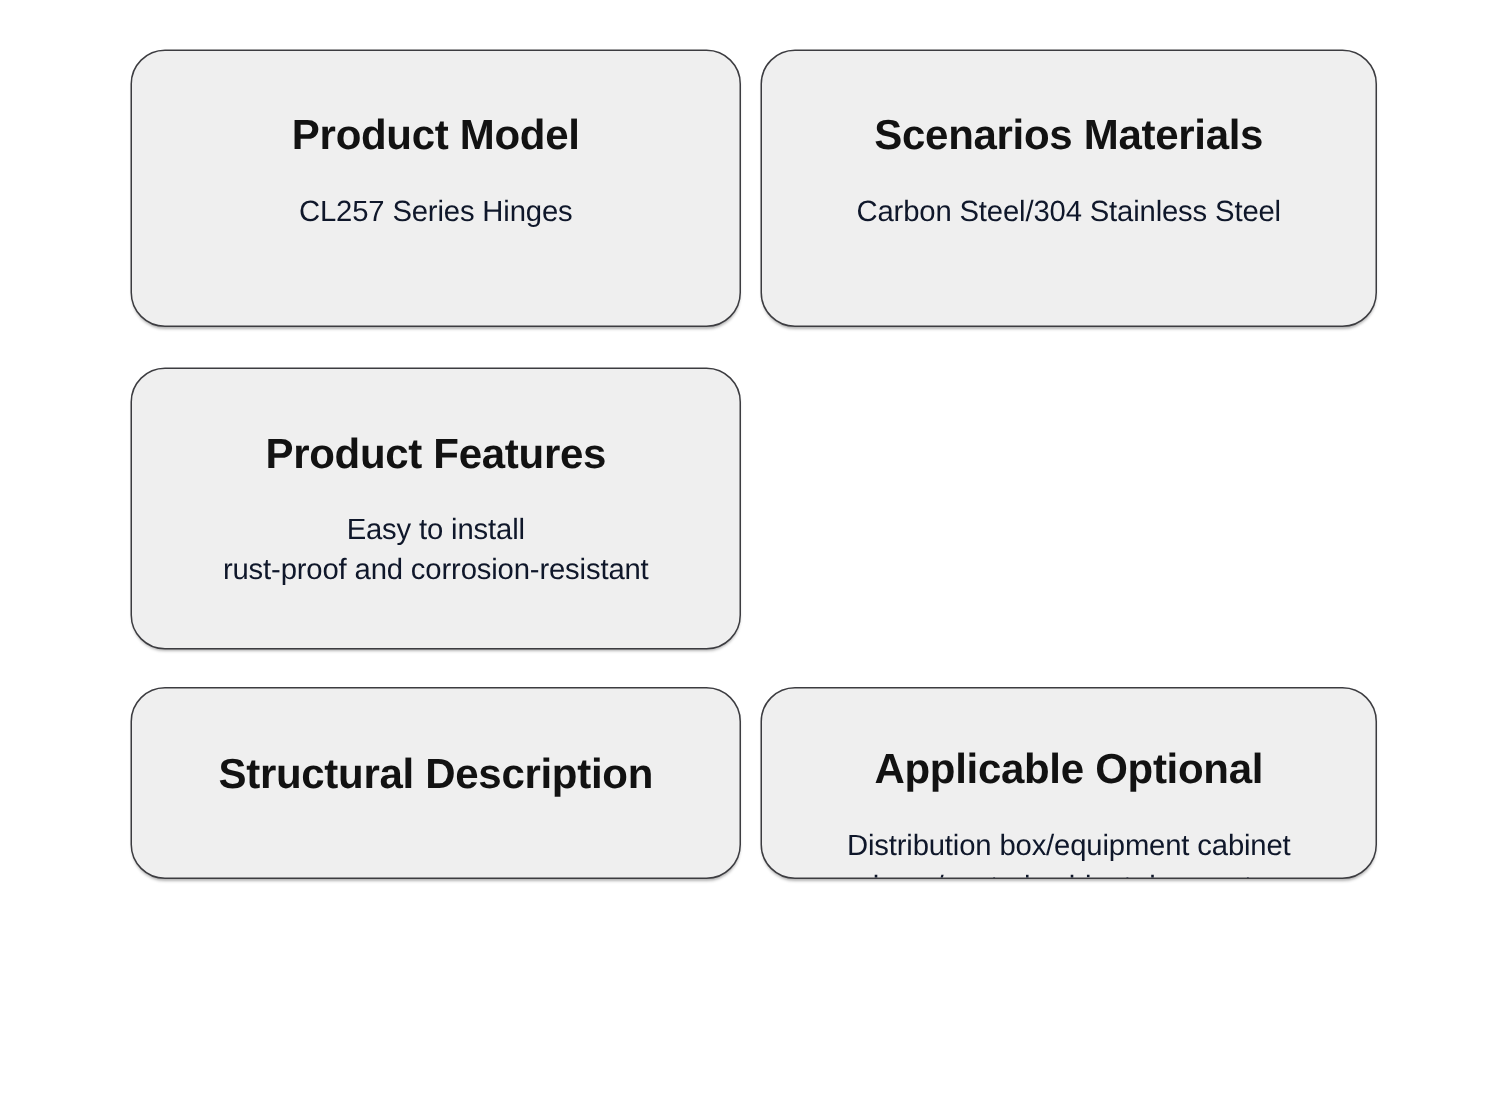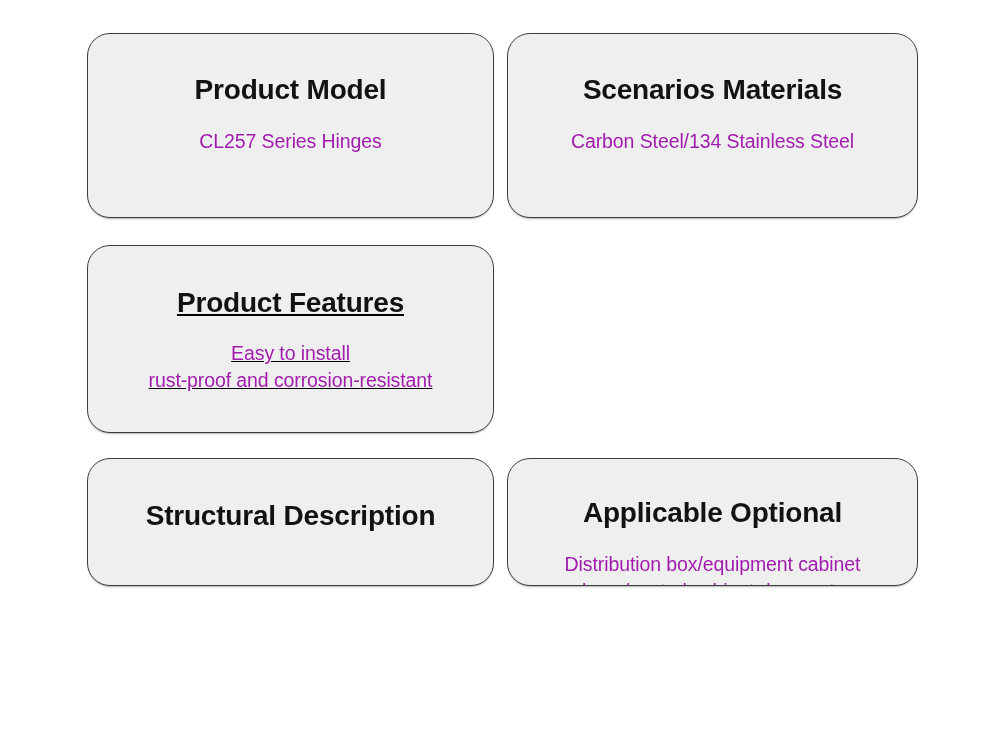--- a/index.html
+++ b/index.html
@@ -35,38 +35,38 @@
     align-items: center;
     overflow: hidden;
   }
 
   
   .col-left  { left: 87px;  width: 407px; }
   .col-right { left: 507px; width: 411px; }
 
   
   .row-1 { top: 33px;  height: 185px; }
-  .row-2 { top: 245px; height: 188px; text-decoration: underline; }
+  .row-2 { top: 245px; height: 188px; }
   .row-3 { top: 458px; height: 128px; }
 
   .card-title {
     font-size: 28px;
     font-weight: bold;
     color: #121212;
     letter-spacing: -0.2px;
     text-align: center;
     width: 100%;
     line-height: 1.15;
     white-space: nowrap;
   }
 
   .card-body {
     font-size: 19.5px;
     font-weight: normal;
-    color: #a21caf;
+    color: #0f172a;
     line-height: 27px;
     text-align: center;
     letter-spacing: -0.1px;
     white-space: pre-line;
   }
   .card-body.block-left {
     text-align: center;
   }
 
   
@@ -93,21 +93,21 @@
 
 <div id="grid">
 
   <div class="card col-left row-1 c1">
     <div class="card-title">Product Model</div>
     <div class="card-body">CL257 Series Hinges</div>
   </div>
 
   <div class="card col-right row-1 c2">
     <div class="card-title">Scenarios Materials</div>
-    <div class="card-body">Carbon Steel/134 Stainless Steel</div>
+    <div class="card-body">Carbon Steel/304 Stainless Steel</div>
   </div>
 
   <div class="card col-left row-2 c3">
     <div class="card-title">Product Features</div>
     <div class="card-body">Easy to install
 rust-proof and corrosion-resistant</div>
   </div>
 
 
   <div class="card col-left row-3 c5">

